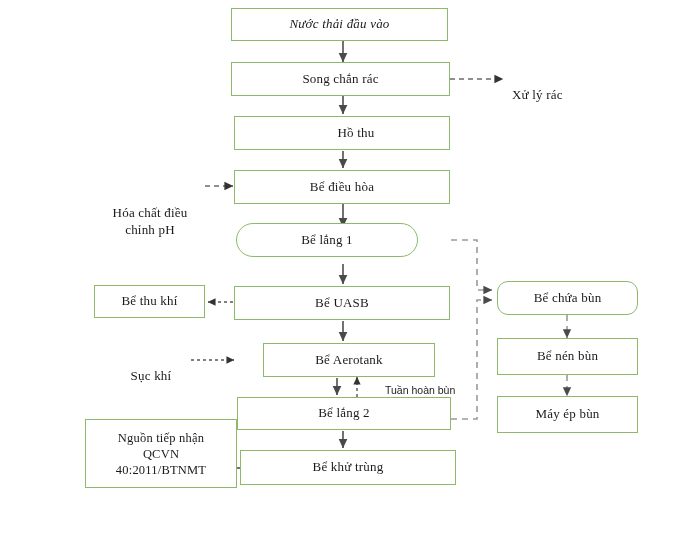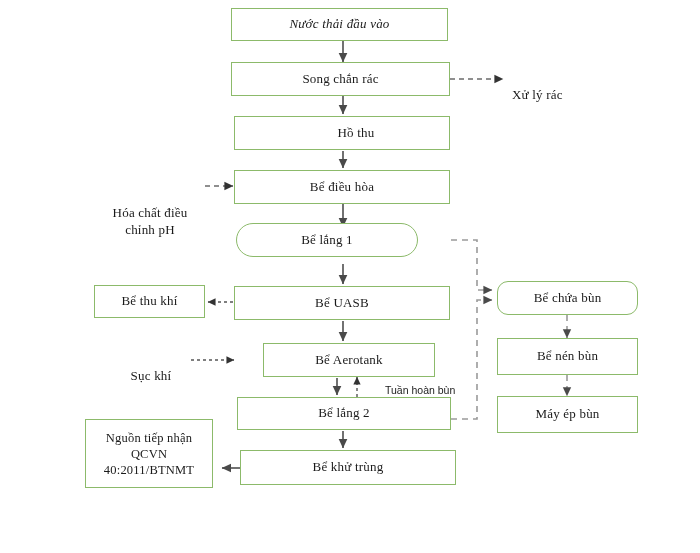--- a/index.html
+++ b/index.html
@@ -163,21 +163,21 @@
   </div>
 
   <div class="box" style="left:240px; top:450px; width:216px; height:35px;">
     <span class="boxlabel">Bể khử trùng</span>
   </div>
 
   <div class="box" style="left:94px; top:285px; width:111px; height:33px;">
     <span class="boxlabel">Bể thu khí</span>
   </div>
 
-  <div class="box" style="left:85px; top:419px; width:128px; height:69px; font-size:12.5px;">
+  <div class="box" style="left:85px; top:419px; width:152px; height:69px; font-size:12.5px;">
     <span class="boxlabel">Nguồn tiếp nhận
 QCVN
 40:2011/BTNMT</span>
   </div>
 
   <div class="box" style="left:497px; top:281px; width:141px; height:34px;border-radius:11px;">
     <span class="boxlabel">Bể chứa bùn</span>
   </div>
 
   <div class="box" style="left:497px; top:396px; width:141px; height:37px;">

